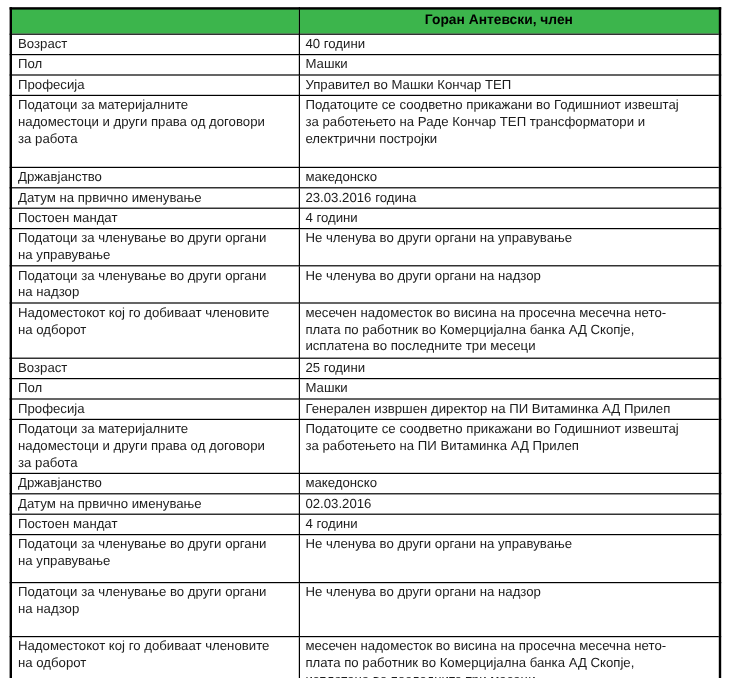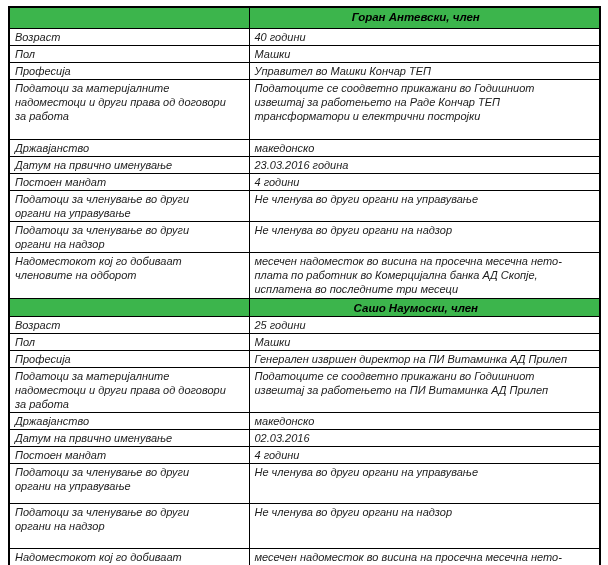--- a/index.html
+++ b/index.html
@@ -18,21 +18,20 @@
   }
   col.c-label{width:240px;}
   col.c-value{width:351px;}
   td{
     border:1px solid var(--border-color);
     vertical-align:top;
     padding:1px 22px 1px 5px;
     font-size:11px;
     line-height:14px;
     color:var(--text-color);
-    font-style:italic;
   }
   tr.sec td{
     background:var(--header-bg);
     padding-top:2px;
   }
   td.sec-title{
     font-weight:bold;
     text-align:center;
     color:#000000;
     font-size:11.5px;
@@ -87,24 +86,20 @@
       <tr style="height:30px">
         <td>Податоци за членување во други органи на надзор</td>
         <td>Не членува во други органи на надзор</td>
       </tr>
       <tr style="height:46px">
         <td>Надоместокот кој го добиваат членовите на одборот</td>
         <td>месечен надоместок во висина на просечна месечна нето-плата по работник во Комерцијална банка АД Скопје, исплатена во последните три месеци</td>
       </tr>
     </tbody>
     <tbody>
-      <tr class="sec" style="height:17px">
-        <td></td>
-        <td class="sec-title">Сашо Наумоски, член</td>
-      </tr>
       <tr style="height:17px">
         <td>Возраст</td>
         <td>25 години</td>
       </tr>
       <tr style="height:17px">
         <td>Пол</td>
         <td>Машки</td>
       </tr>
       <tr style="height:17px">
         <td>Професија</td>

